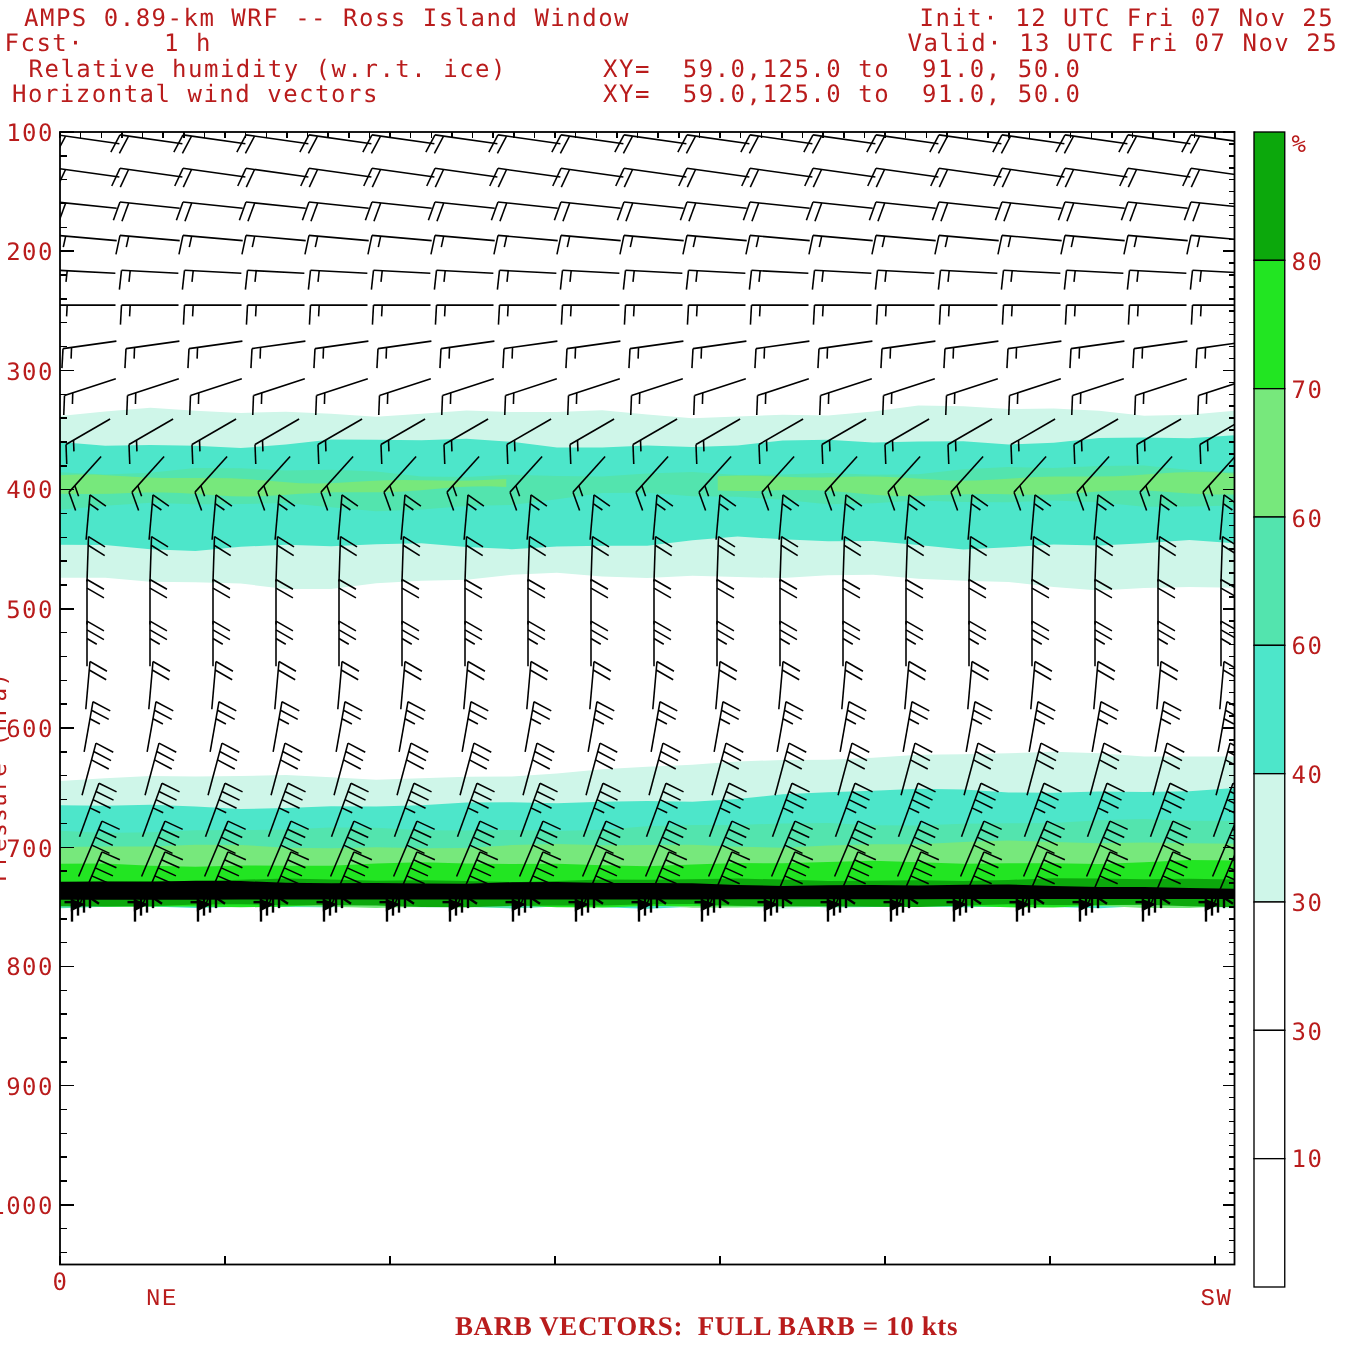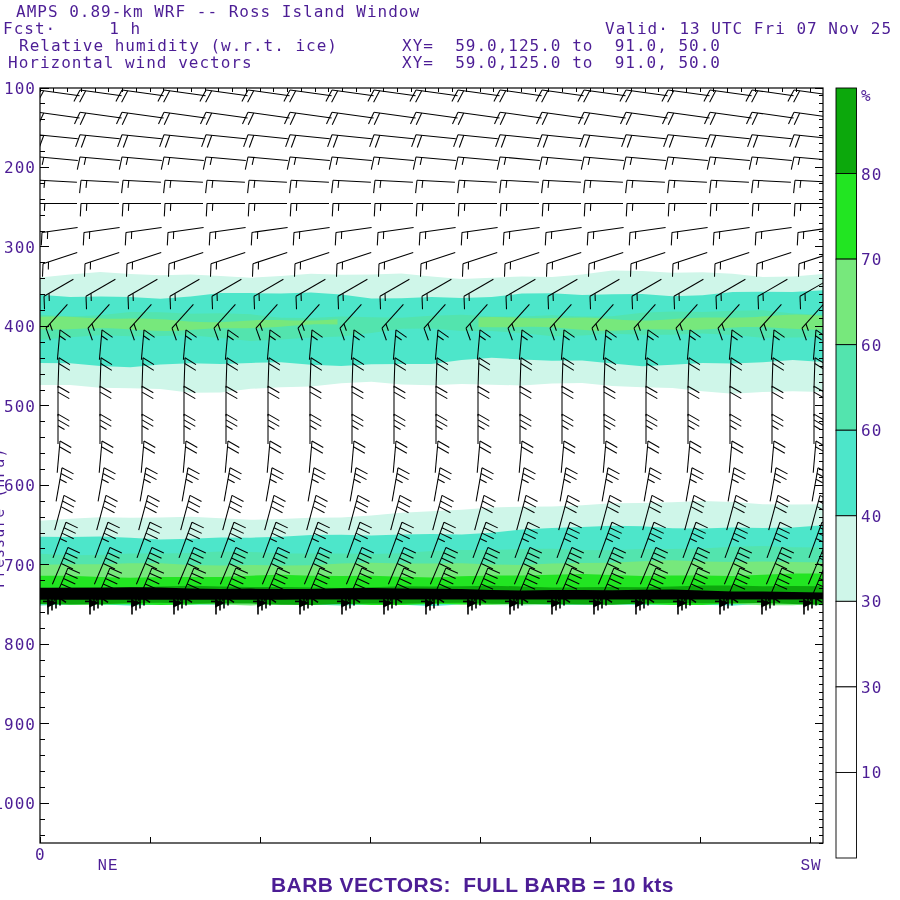--- a/index.html
+++ b/index.html
@@ -1,31 +1,32 @@
 <!DOCTYPE html>
 <html><head>
 <meta charset="utf-8">
 <style>
   html,body{margin:0;padding:0;background:#fff;}
   #stage{position:relative;width:900px;height:900px;overflow:hidden;background:#fff;
-         font-family:"DejaVu Sans Mono",monospace;color:#4c1d95;}
+         font-family:"DejaVu Sans Mono",monospace;color:#b91c1c;}
   .txt{position:absolute;font-size:16px;line-height:17px;letter-spacing:1px;white-space:pre;}
   .ylab{position:absolute;width:46px;text-align:right;font-size:16px;letter-spacing:1px;}
   .cblab{position:absolute;font-size:16px;letter-spacing:1px;}
   .ctr{text-align:center;font-family:Liberation Mono, monospace;}
-  #footer-note{font-family:Liberation Sans, sans-serif;font-weight:bold;font-size:21px;letter-spacing:.4px;}
+  #footer-note{font-family:Liberation Serif, serif;font-weight:bold;font-size:18px;letter-spacing:.4px;}
   #y-axis-title{transform-origin:0 0;transform:rotate(-90deg);}
   svg{position:absolute;left:0;top:0;}
 </style>
 </head>
 <body>
 
 <div id="stage">
 
   <div class="txt" style="left:16px;top:3px;">AMPS 0.89-km WRF -- Ross Island Window</div>
+  <div class="txt" style="left:613px;top:3px;">Init· 12 UTC Fri 07 Nov 25</div>
   <div class="txt" style="left:3px;top:20px;">Fcst·     1 h</div>
   <div class="txt" style="left:605px;top:20px;">Valid· 13 UTC Fri 07 Nov 25</div>
   <div class="txt" style="left:19px;top:37px;">Relative humidity (w.r.t. ice)</div>
   <div class="txt" style="left:402px;top:37px;">XY=  59.0,125.0 to  91.0, 50.0</div>
   <div class="txt" style="left:8px;top:54px;">Horizontal wind vectors</div>
   <div class="txt" style="left:402px;top:54px;">XY=  59.0,125.0 to  91.0, 50.0</div>
 
   <div class="txt" id="y-axis-title" style="left:-9px;top:588px;font-size:15px;">Pressure (hPa)</div>
 
   <svg id="plot" width="900" height="900">

